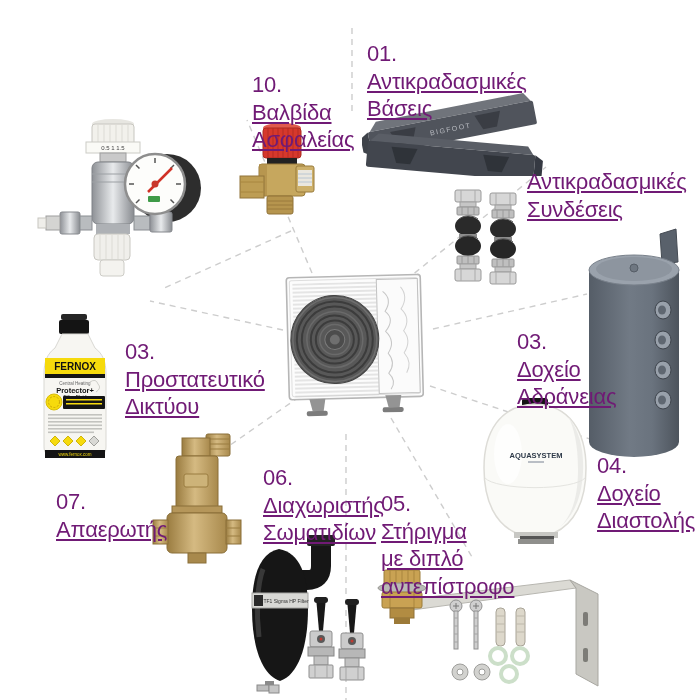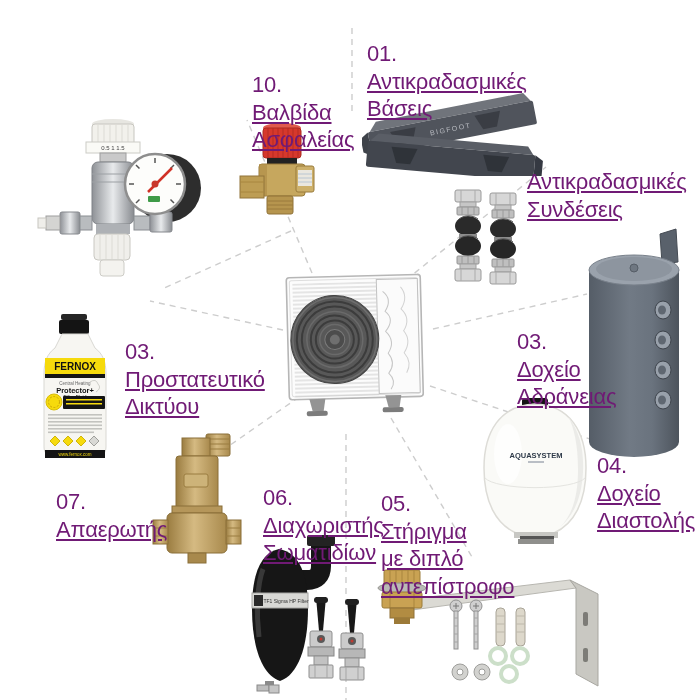--- a/index.html
+++ b/index.html
@@ -369,21 +369,21 @@
     <div>04.</div>
     <div class="txt">Δοχείο
 Διαστολής</div>
   </div>
   <div class="label" style="left:381px;top:490px">
     <div>05.</div>
     <div class="txt">Στήριγμα
 με διπλό
 αντεπίστροφο</div>
   </div>
-  <div class="label" style="left:263px;top:484px">
+  <div class="label" style="left:263px;top:464px">
     <div>06.</div>
     <div class="txt">Διαχωριστής
 Σωματιδίων</div>
   </div>
   <div class="label" style="left:56px;top:488px">
     <div>07.</div>
     <div class="txt">Απαερωτής</div>
   </div>
   <div class="label" style="left:125px;top:338px">
     <div>03.</div>

